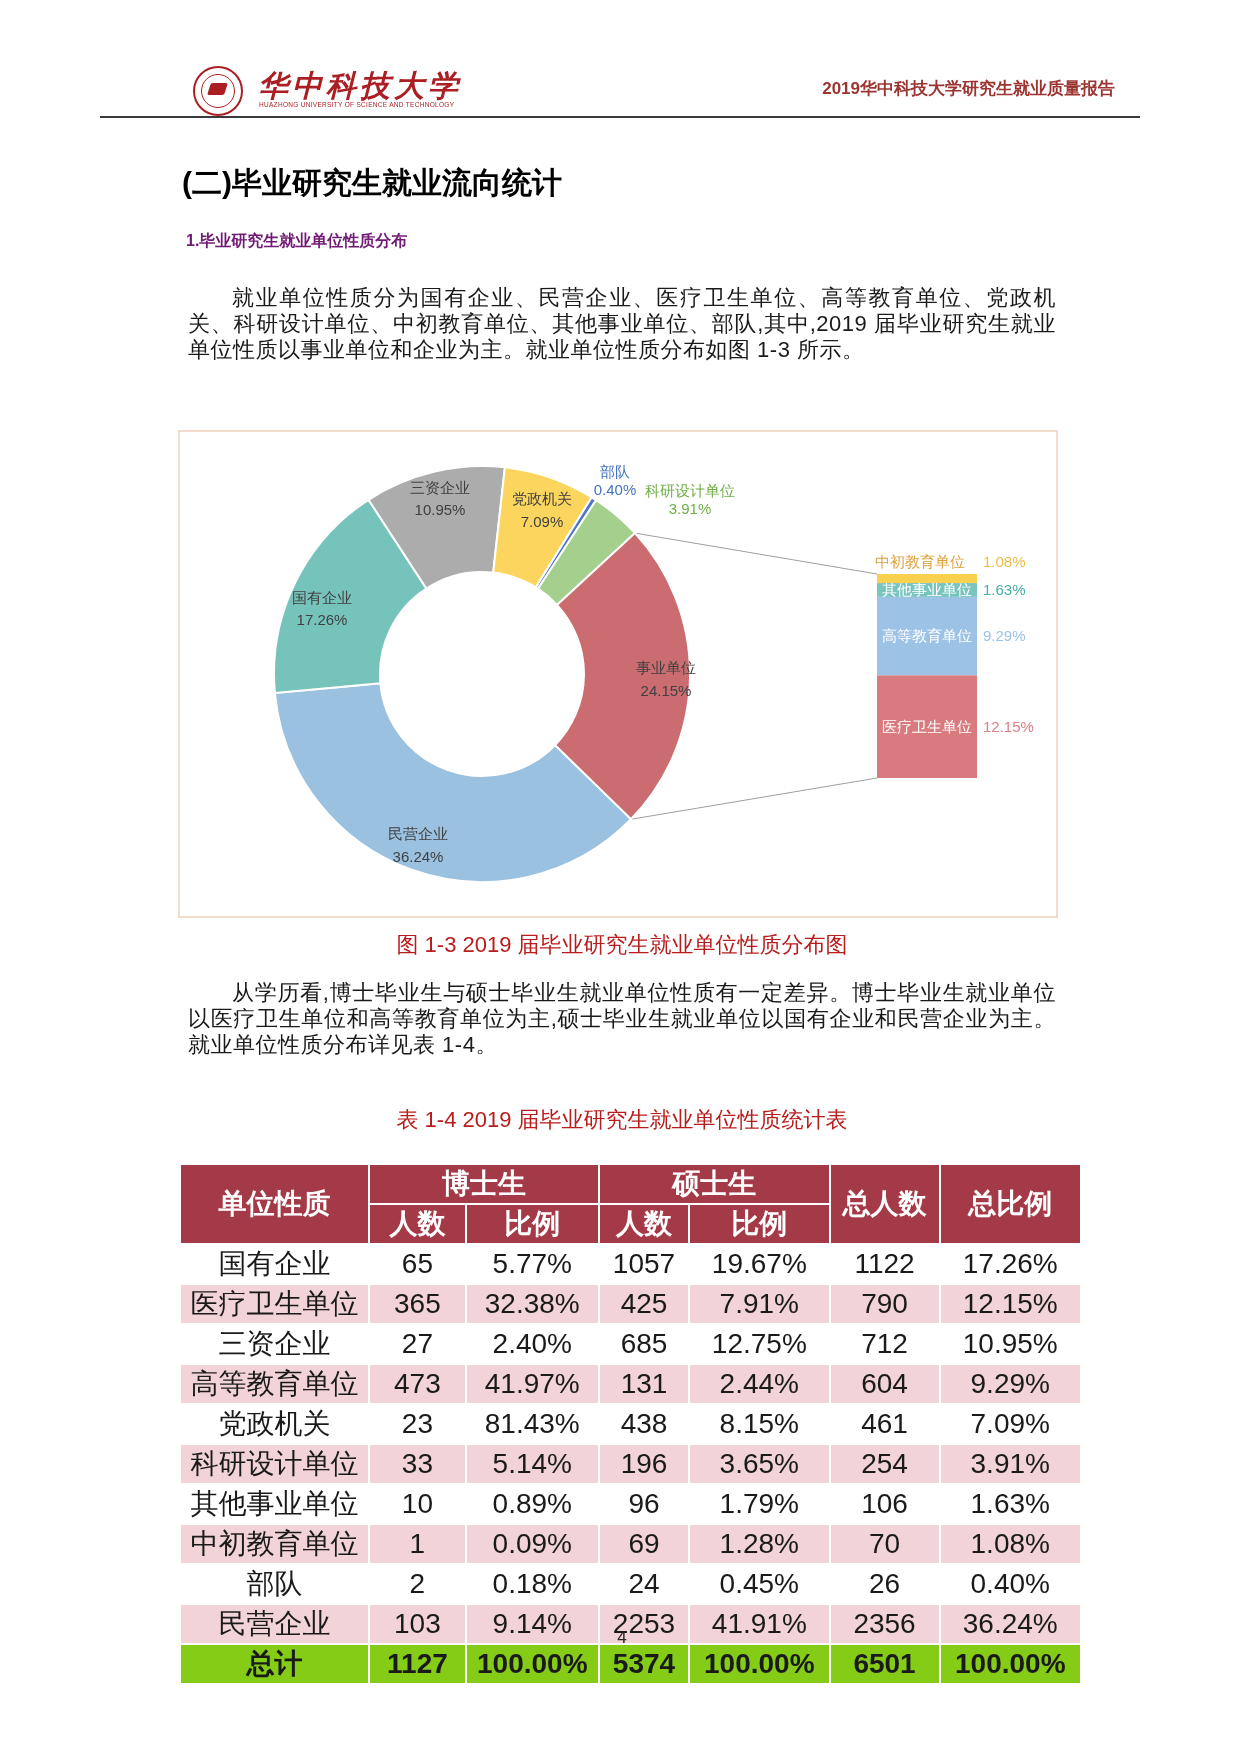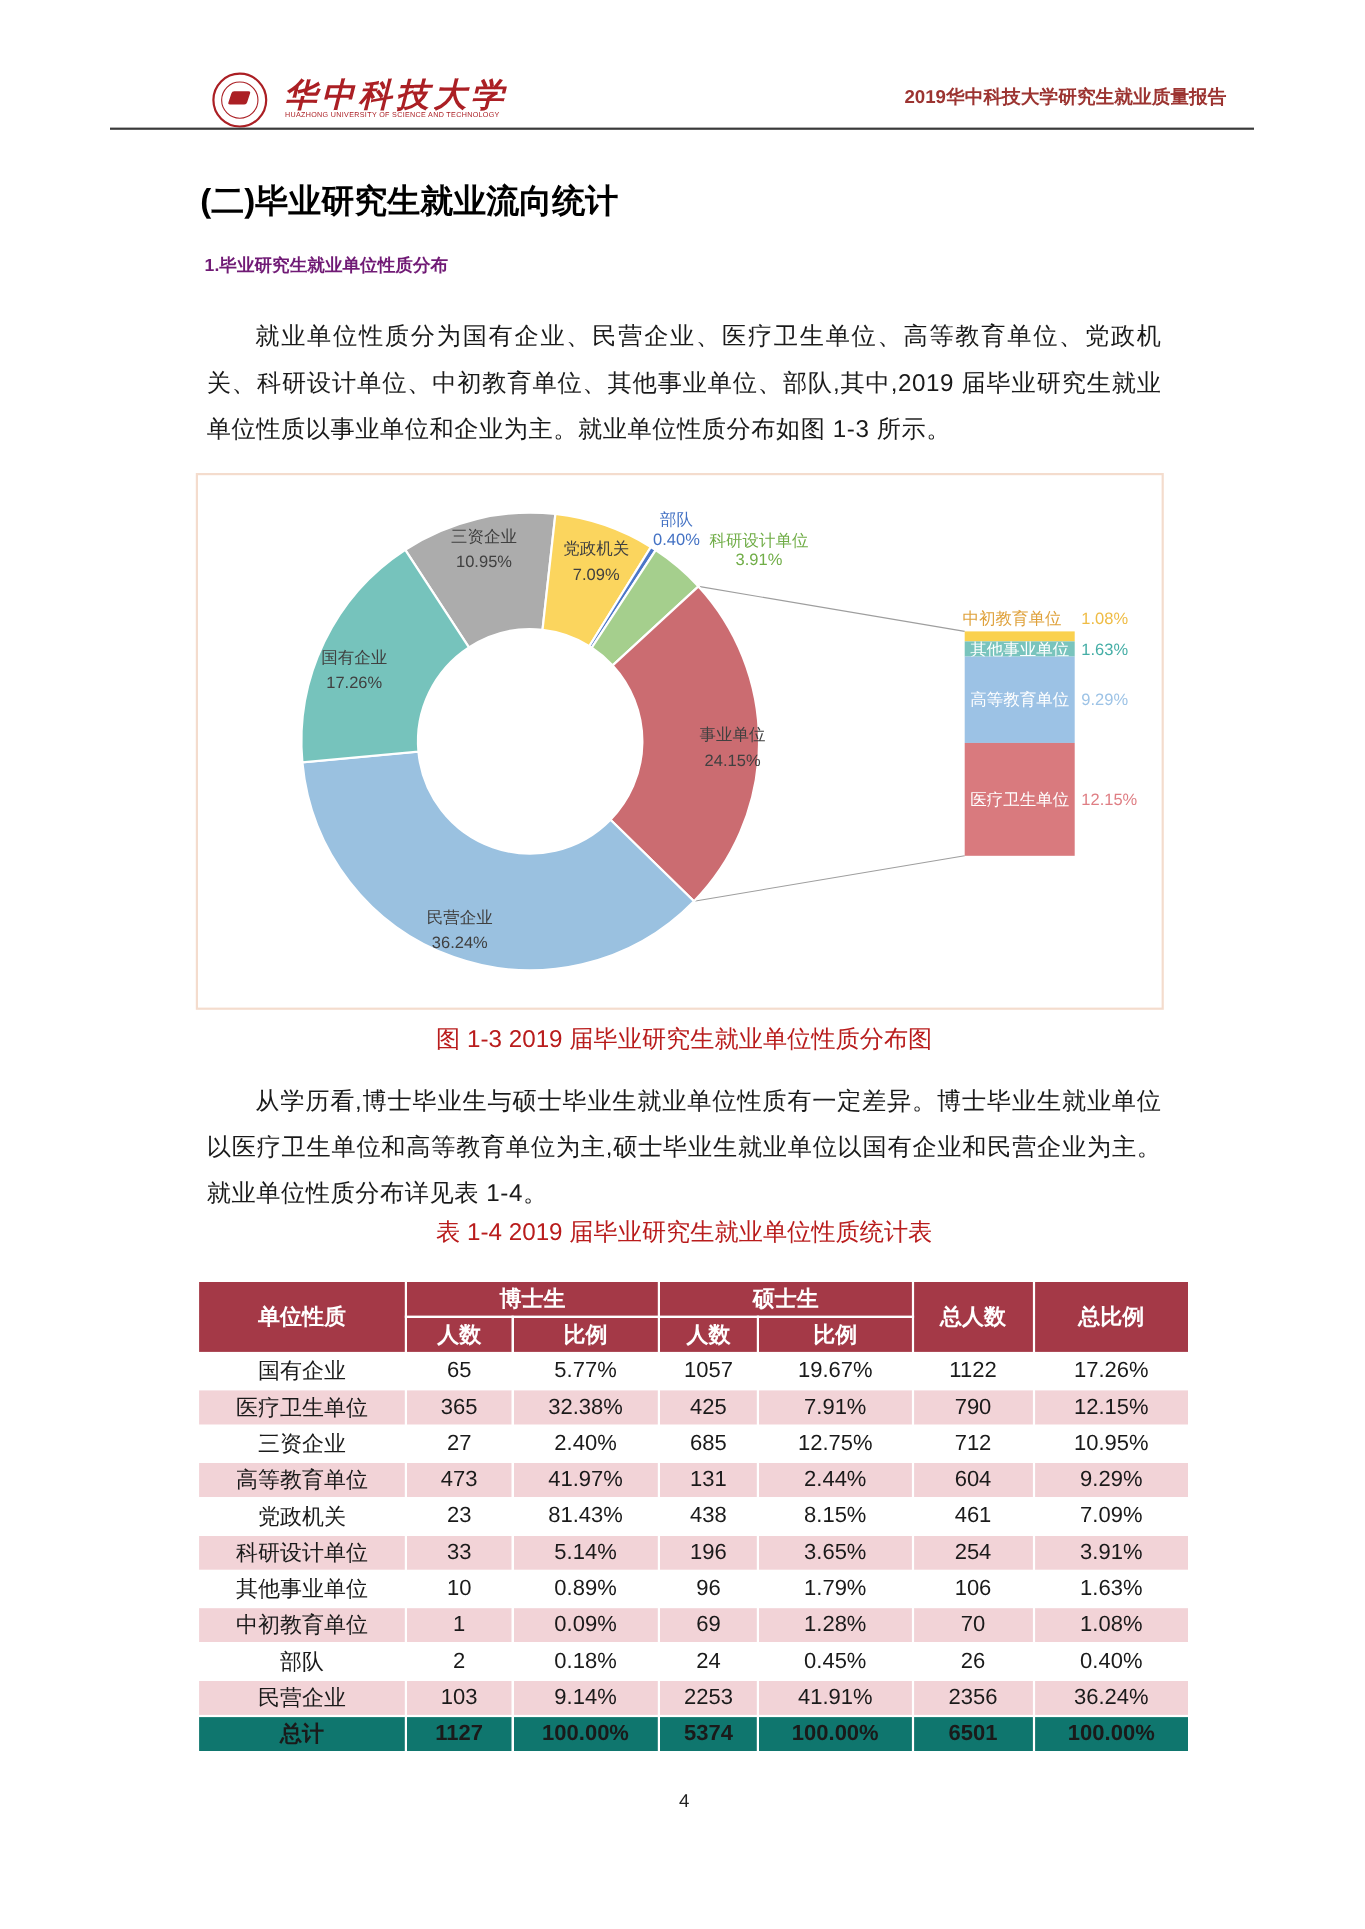--- a/index.html
+++ b/index.html
@@ -32,46 +32,46 @@
   }
   .report-title {
     top:77px; right:126px; font-size:17px; font-weight:bold; color:#9C3431; white-space:nowrap;
   }
   .header-rule { left:100px; top:116px; width:1040px; height:2px; background:#3A3A3A; }
 
   
   .section-heading { left:182px; top:163px; font-size:30px; font-weight:bold; color:#000000; white-space:nowrap; }
   .sub-heading    { left:186px; top:231px; font-size:16px; font-weight:bold; color:#701a75; white-space:nowrap; }
   .body-para {
-    left:188px; width:868px; font-size:22px; line-height:42px; color:#1A1A1A;
+    left:188px; width:868px; font-size:22px; line-height:26px; color:#1A1A1A;
     text-align:justify; text-indent:44px; letter-spacing:0.5px;
   }
   .para1 { top:285px; }
   .para2 { top:980px; }
   .center-caption { left:188px; width:868px; text-align:center; font-size:22px; color:#b91c1c; white-space:nowrap; }
   .fig-caption { top:930px; }
   .tbl-caption { top:1105px; }
 
   
   .chart-box { left:178px; top:430px; width:876px; height:484px; border:2px solid #F4DCCD; background:#fff; }
   .chart-box svg { display:block; }
 
   
   .stats-table {
     position:absolute; left:179px; top:1163px; width:903px;
-    border-collapse:collapse; table-layout:fixed; font-size:20px; color:#1A1A1A;
+    border-collapse:collapse; table-layout:fixed; font-size:28px; color:#1A1A1A;
   }
   .stats-table th, .stats-table td {
     border:2px solid #fff; padding:0; text-align:center; height:31px;
     overflow:hidden; white-space:nowrap;
   }
   .stats-table thead th { background:#A43947; color:#ffffff; font-weight:bold; }
   .stats-table tbody tr.alt td { background:#F2D3D7; }
   .stats-table tbody tr.plain td { background:#ffffff; }
-  .stats-table tbody tr.total td { background:#0f766e; font-weight:bold; }
+  .stats-table tbody tr.total td { background:#84cc16; font-weight:bold; }
 
   .page-num { left:188px; top:1628px; width:868px; text-align:center; font-size:17px; color:#222; }
 </style>
 </head>
 <body>
 
 <div class="page">
 
   <div class="abs logo-seal">
     <div class="inner-ring"></div>

